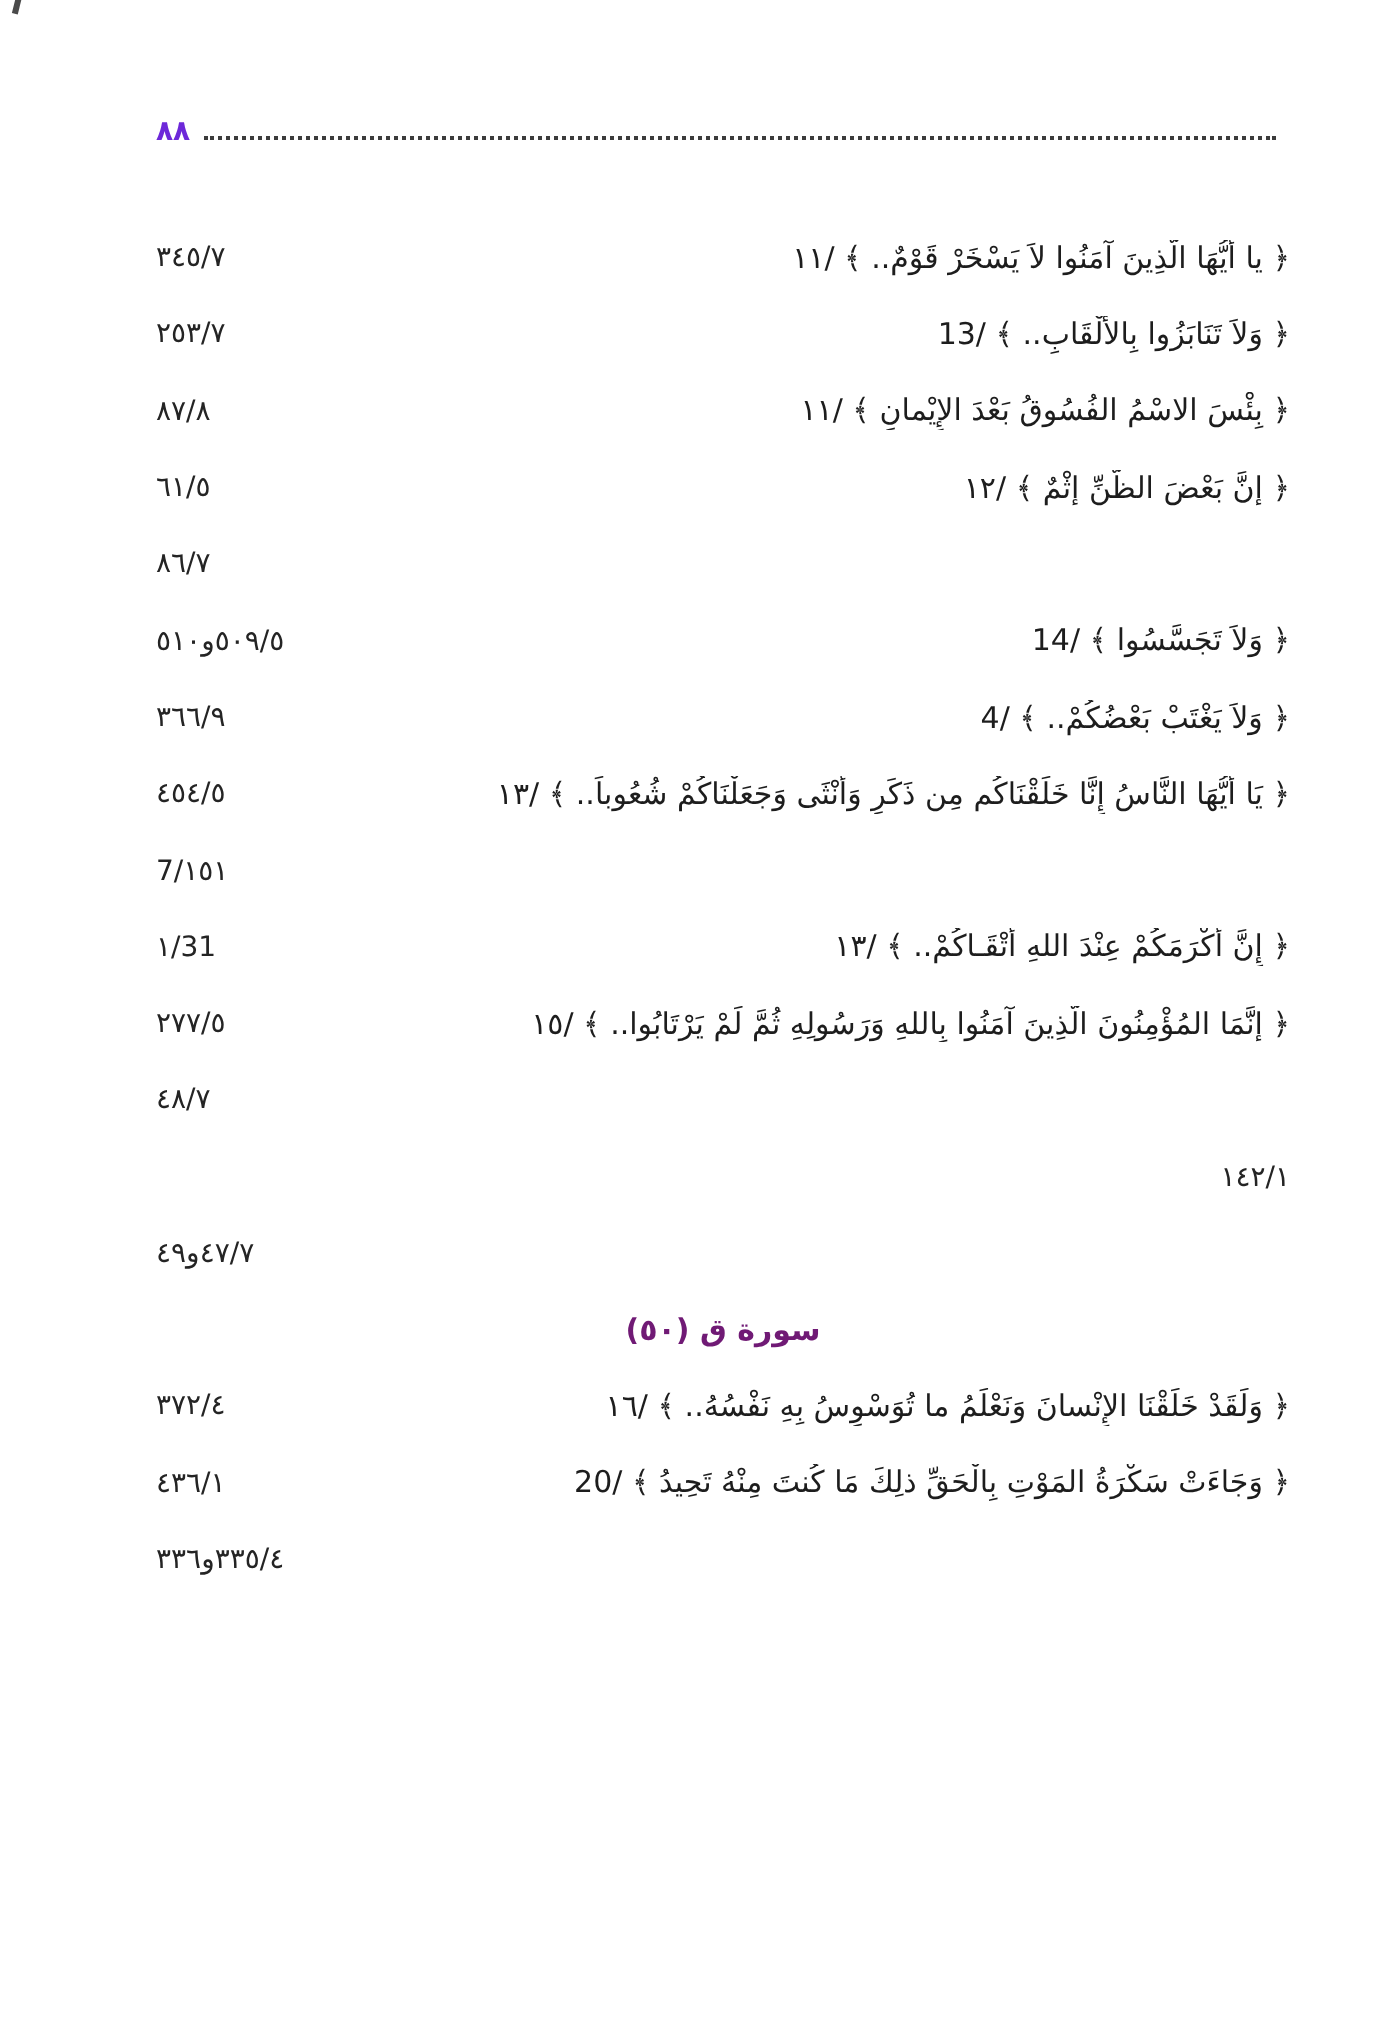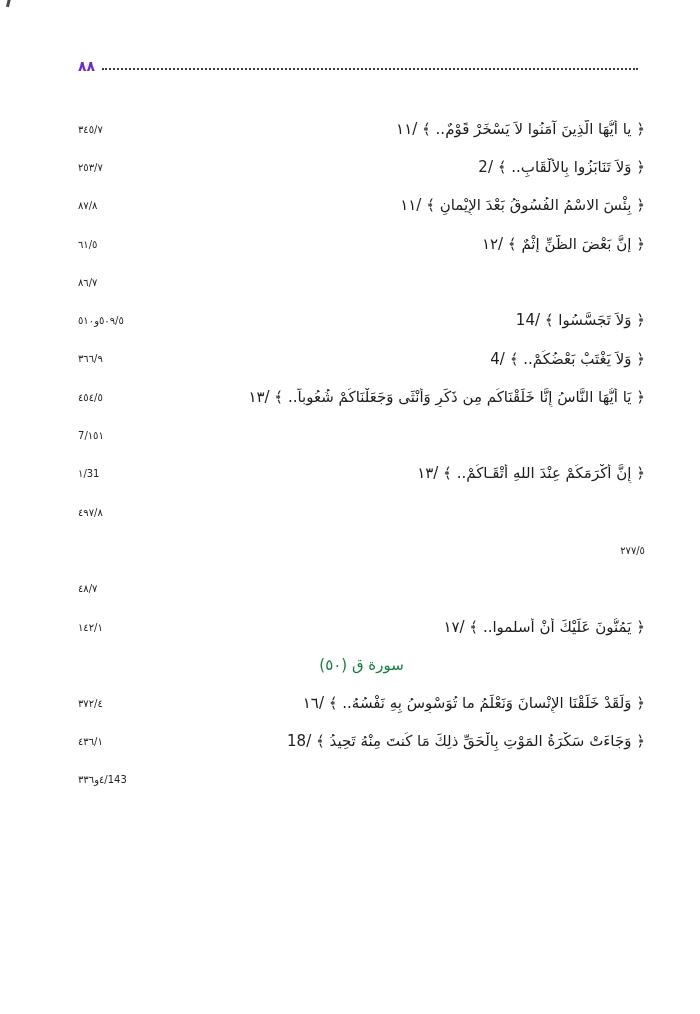--- a/index.html
+++ b/index.html
@@ -59,32 +59,32 @@
   }
   .verse {
     font-size: 15px;
     line-height: 1.25;
     white-space: nowrap;
     overflow: hidden;
     color: #1d1d1d;
     flex: 0 1 auto;
   }
   .ref {
-    font-size: 10px;
+    font-size: 14px;
     color: #242424;
     white-space: nowrap;
     flex: 0 0 auto;
     direction: rtl;
     text-align: right;
   }
   .section-heading {
     height: 38px;
     display: flex; align-items: center; justify-content: center;
-    font-size: 15px; font-weight: 400;
-    color: #15803d;
+    font-size: 15px; font-weight: 700;
+    color: #701a75;
   }
 </style>
 </head>
 <body>
 
 <div class="page">
   <div class="scan-mark"></div>
 
   <div class="content">
 
@@ -93,21 +93,21 @@
       <span class="runhead-page">٨٨</span>
     </div>
 
     <div class="entries">
 
       <div class="entry-row">
         <span class="verse">﴿ يا أَيُّهَا الَّذِينَ آمَنُوا لاَ يَسْخَرْ قَوْمٌ.. ﴾ /١١</span>
         <span class="ref">٣٤٥/٧</span>
       </div>
       <div class="entry-row">
-        <span class="verse">﴿ وَلاَ تَنَابَزُوا بِالأَلْقَابِ.. ﴾ /2</span>
+        <span class="verse">﴿ وَلاَ تَنَابَزُوا بِالأَلْقَابِ.. ﴾ /13</span>
         <span class="ref">٢٥٣/٧</span>
       </div>
       <div class="entry-row">
         <span class="verse">﴿ بِئْسَ الاسْمُ الفُسُوقُ بَعْدَ الإِيْمانِ ﴾ /١١</span>
         <span class="ref">٨٧/٨</span>
       </div>
       <div class="entry-row">
         <span class="verse">﴿ إِنَّ بَعْضَ الظَّنِّ إِثْمٌ ﴾ /١٢</span>
         <span class="ref">٦١/٥</span>
       </div>
@@ -129,45 +129,45 @@
       </div>
       <div class="entry-row">
         <span class="verse"></span>
         <span class="ref">١٥١/7</span>
       </div>
       <div class="entry-row">
         <span class="verse">﴿ إِنَّ أَكْرَمَكُمْ عِنْدَ اللهِ أَتْقَـاكُمْ.. ﴾ /١٣</span>
         <span class="ref">31/١</span>
       </div>
       <div class="entry-row">
-        <span class="verse"></span>
-        <span class="ref">٤٩٧/٨</span>
-      </div>
-      <div class="entry-row">
+        <span class="verse">﴿ إِنَّمَا المُؤْمِنُونَ الَّذِينَ آمَنُوا بِاللهِ وَرَسُولِهِ ثُمَّ لَمْ يَرْتَابُوا.. ﴾ /١٥</span>
         <span class="ref">٢٧٧/٥</span>
       </div>
       <div class="entry-row">
         <span class="verse"></span>
         <span class="ref">٤٨/٧</span>
       </div>
       <div class="entry-row">
-        <span class="verse">﴿ يَمُنُّونَ عَلَيْكَ أَنْ أسلموا.. ﴾ /١٧</span>
         <span class="ref">١٤٢/١</span>
+      </div>
+      <div class="entry-row">
+        <span class="verse"></span>
+        <span class="ref">٤٧/٧و٤٩</span>
       </div>
 
       <div class="section-heading">سورة ق (٥٠)</div>
 
       <div class="entry-row">
         <span class="verse">﴿ وَلَقَدْ خَلَقْنَا الإِنْسانَ وَنَعْلَمُ ما تُوَسْوِسُ بِهِ نَفْسُهُ.. ﴾ /١٦</span>
         <span class="ref">٣٧٢/٤</span>
       </div>
       <div class="entry-row">
-        <span class="verse">﴿ وَجَاءَتْ سَكْرَةُ المَوْتِ بِالْحَقِّ ذلِكَ مَا كُنتَ مِنْهُ تَحِيدُ ﴾ /18</span>
+        <span class="verse">﴿ وَجَاءَتْ سَكْرَةُ المَوْتِ بِالْحَقِّ ذلِكَ مَا كُنتَ مِنْهُ تَحِيدُ ﴾ /20</span>
         <span class="ref">٤٣٦/١</span>
       </div>
       <div class="entry-row">
         <span class="verse"></span>
-        <span class="ref">143/٤و٣٣٦</span>
+        <span class="ref">٣٣٥/٤و٣٣٦</span>
       </div>
 
     </div>
   </div>
 </div>
 
 </body></html>

